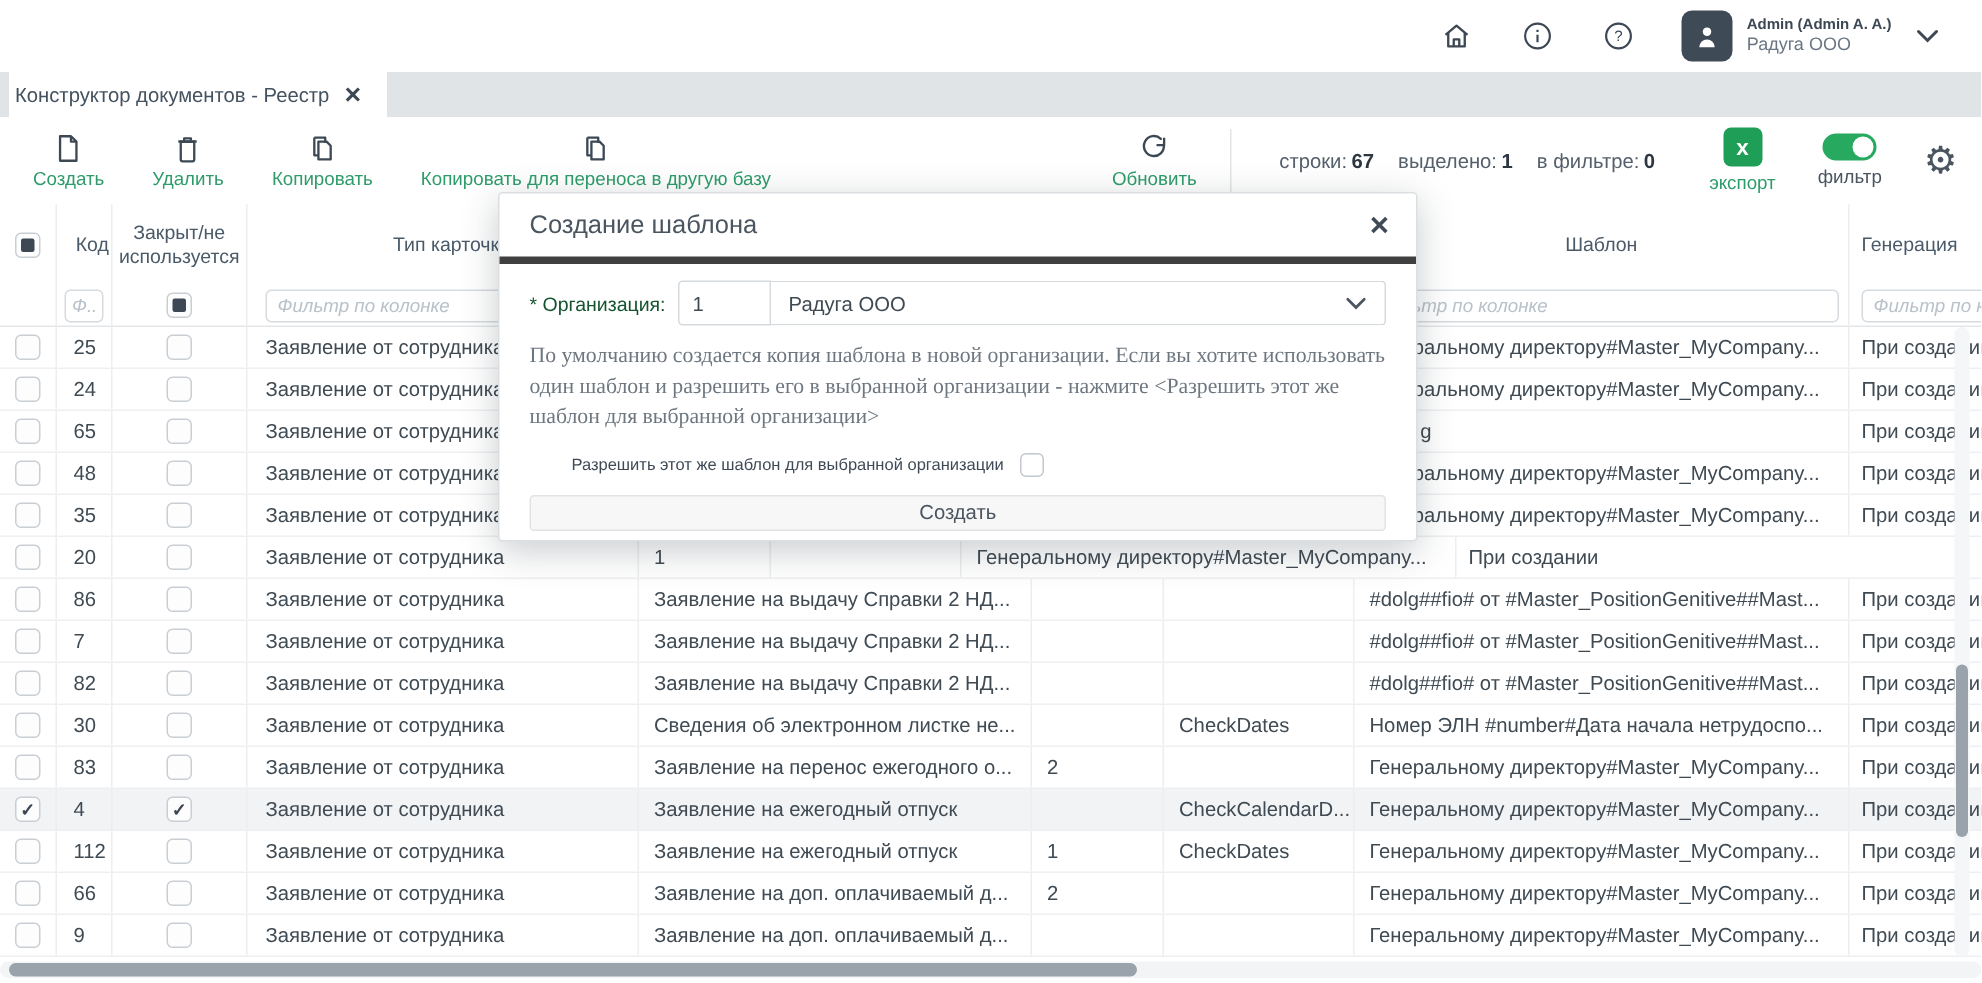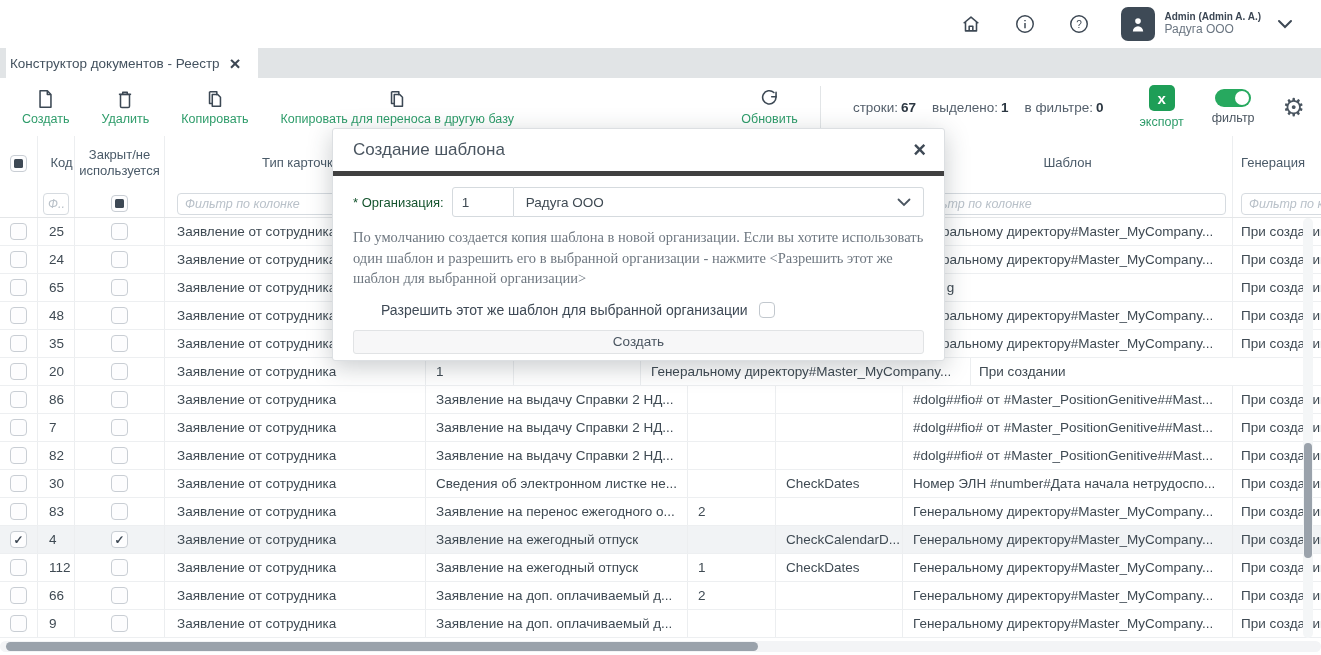--- a/index.html
+++ b/index.html
@@ -88,21 +88,21 @@
   .org-row { display:flex; align-items:center; }
   .org-label { font-size:13px; color:#14532d; margin-right:8px; white-space:nowrap; }
   .org-code { width:62px; height:30px; border:1px solid #d5dade; border-radius:3px 0 0 3px;
               font-size:13.5px; color:#3f4a53; padding:0 9px; outline:none; font-family:inherit; }
   .org-select { flex:1; height:30px; border:1px solid #d5dade; border-left:none; border-radius:0 3px 3px 0;
                 display:flex; align-items:center; justify-content:space-between; padding:0 12px; cursor:pointer; }
   .org-select .val { font-size:13.5px; color:#3f4a53; }
   .modal-desc { margin-top:10px; font-family:"Liberation Serif", serif; font-size:14.5px;
                 line-height:1.42; color:#6e7780; }
   .allow-row { margin-top:13px; padding-left:28px; display:flex; align-items:center; gap:11px; }
-  .allow-label { font-size:14px; color:#3f4a56; }
+  .allow-label { font-size:11px; color:#3f4a56; }
   .cb-sm { width:16px; height:16px; border:1.5px solid #c2c8ce; border-radius:4px; background:#fff; cursor:pointer; }
   .modal-btn { margin:12px 0 0 0; width:100%; height:24px; background:#f7f7f8; border:1px solid #e1e3e5;
                border-radius:3px; font-size:13.5px; color:#4a5560; display:flex; align-items:center;
                justify-content:center; cursor:pointer; }
   svg { display:block; }
 </style>
 </head>
 <body>
 
 <div class="stage">

